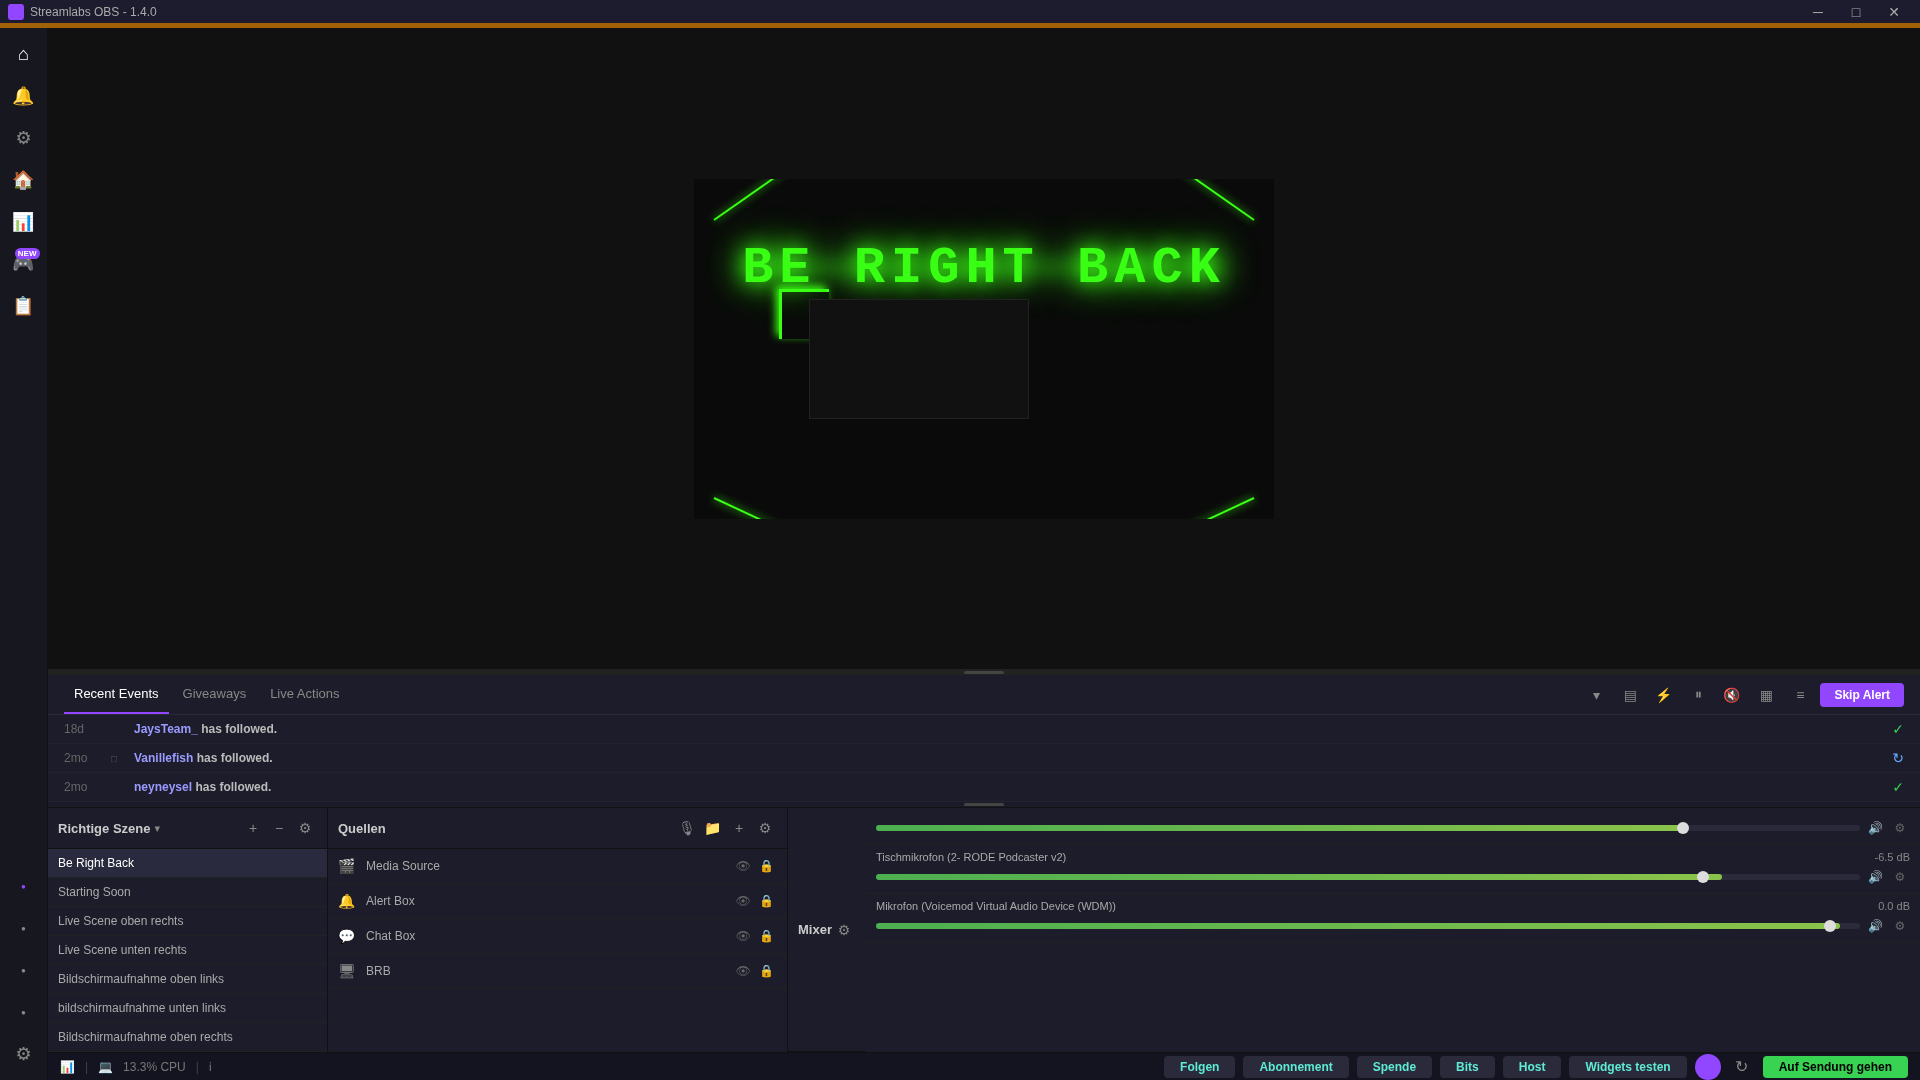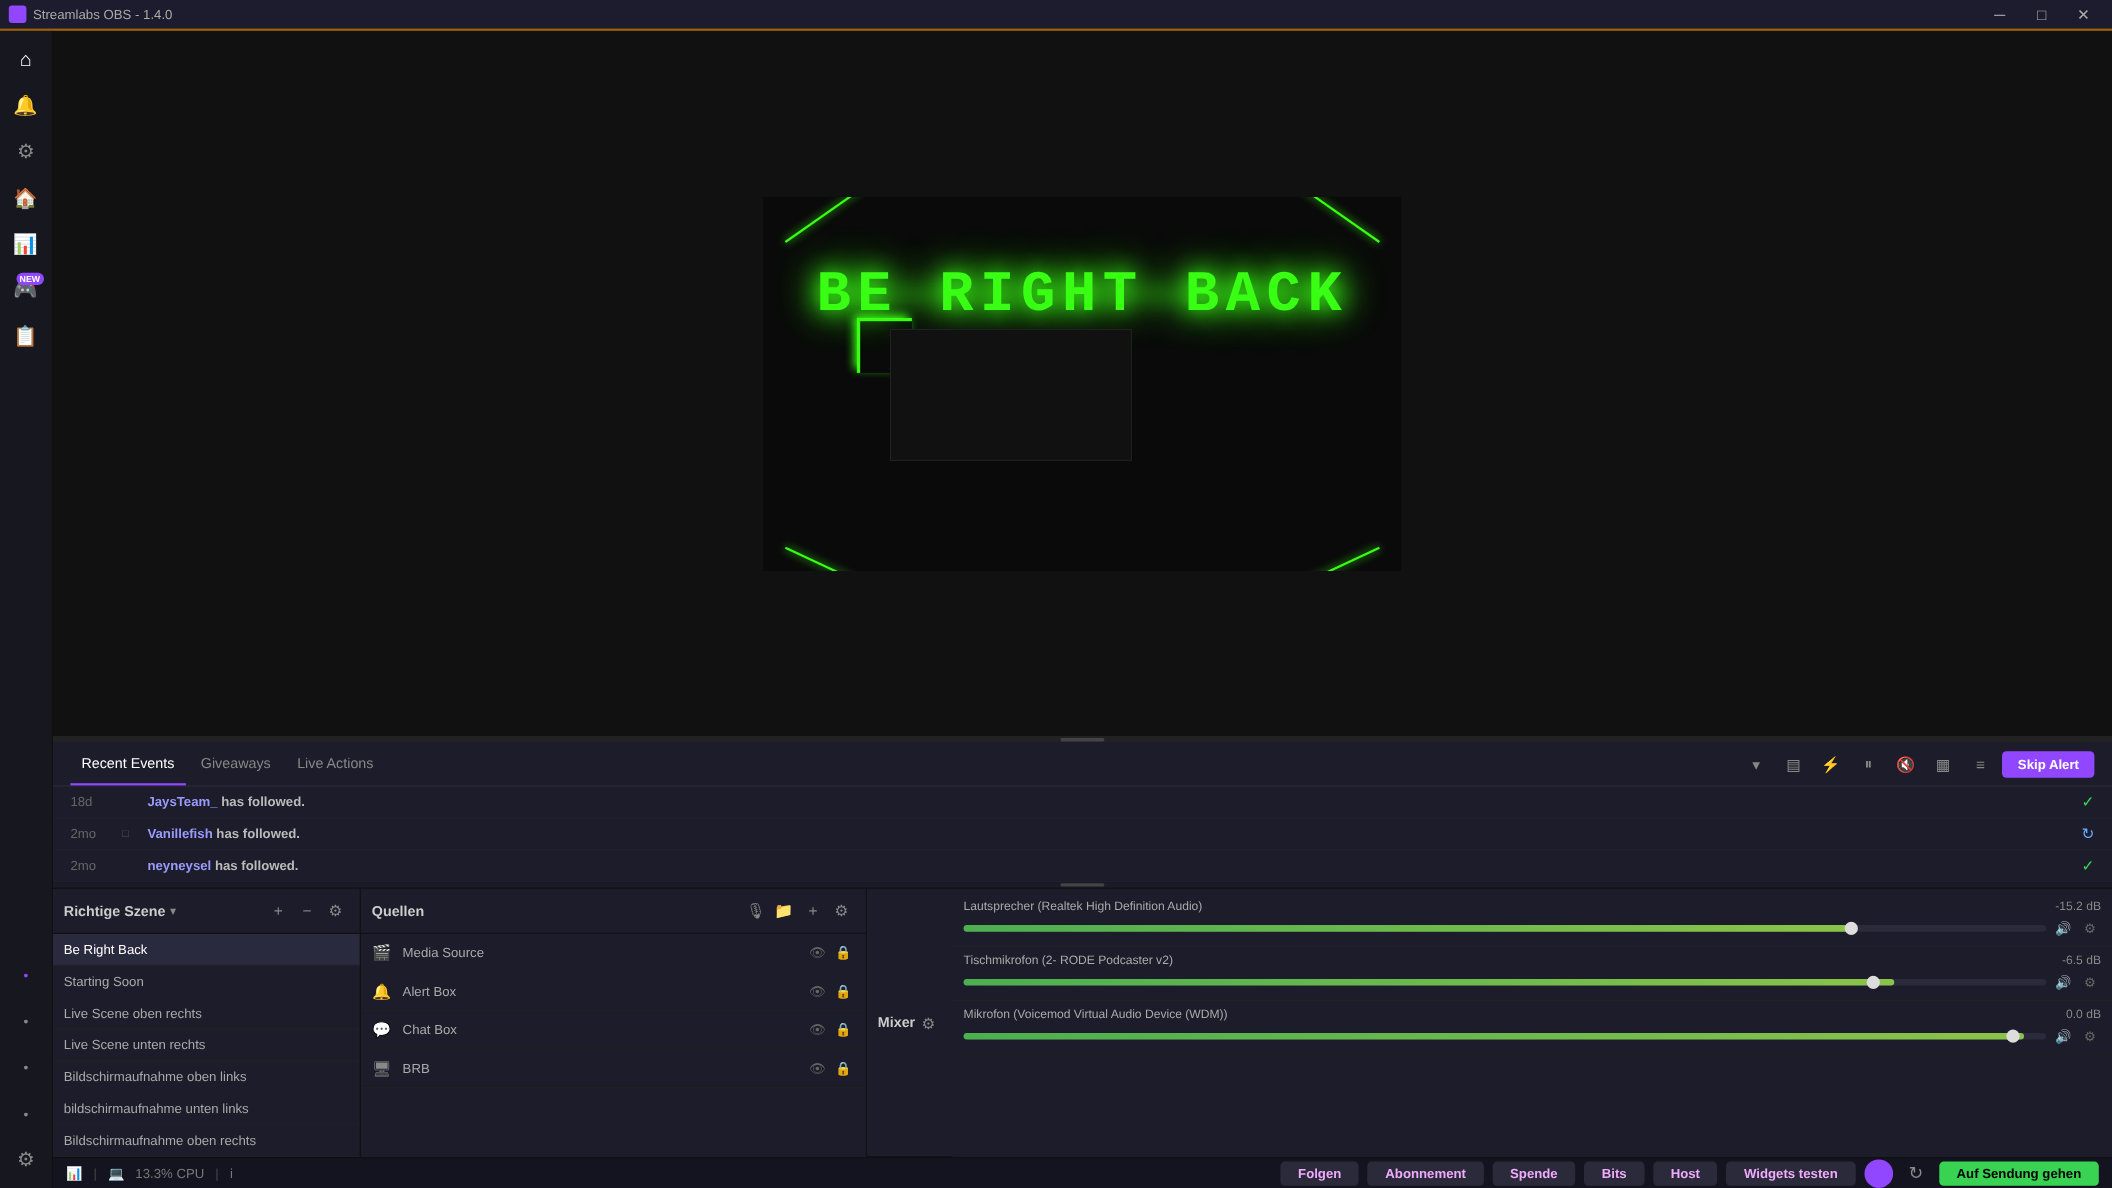--- a/index.html
+++ b/index.html
@@ -17,21 +17,21 @@
 
     
     #titlebar {
       height: 28px;
       background: #1c1c2e;
       display: flex;
       align-items: center;
       padding: 0 8px;
       justify-content: space-between;
       flex-shrink: 0;
-      border-bottom: 2px solid #a16207;
+      border-bottom: 5px solid #a16207;
     }
     #titlebar-left {
       display: flex;
       align-items: center;
       gap: 6px;
       font-size: 12px;
       color: #aaa;
     }
     #titlebar-logo {
       width: 16px;
@@ -584,21 +584,21 @@
     .action-btn {
       padding: 4px 16px;
       border-radius: 4px;
       border: none;
       cursor: pointer;
       font-size: 12px;
       font-weight: 600;
     }
     .action-btn.secondary {
       background: #2a2a3a;
-      color: #f0abfc;
+      color: #5eead4;
     }
     .action-btn.primary {
       background: #39d353;
       color: #000;
     }
     .user-avatar {
       width: 26px;
       height: 26px;
       border-radius: 50%;
       background: #9147ff;
@@ -805,24 +805,20 @@
       </div>
 
       <div id="mixer-panel">
         <div id="mixer-header">
           <span id="mixer-title">Mixer</span>
           <button class="sources-btn">⚙</button>
         </div>
         <div id="mixer-list">
 
           <div class="mixer-item">
-            <div class="mixer-item-header">
-              <span class="mixer-name">Lautsprecher (Realtek High Definition Audio)</span>
-              <span class="mixer-db">-15.2 dB</span>
-            </div>
             <div class="mixer-slider-container">
               <div class="mixer-slider-track">
                 <div class="mixer-slider-fill" style="width: 82%;"></div>
                 <div class="mixer-slider-thumb" style="left: calc(82% - 6px);"></div>
               </div>
               <div class="mixer-icons">
                 <button class="mixer-icon-btn">🔊</button>
                 <button class="mixer-icon-btn">⚙</button>
               </div>
             </div>

